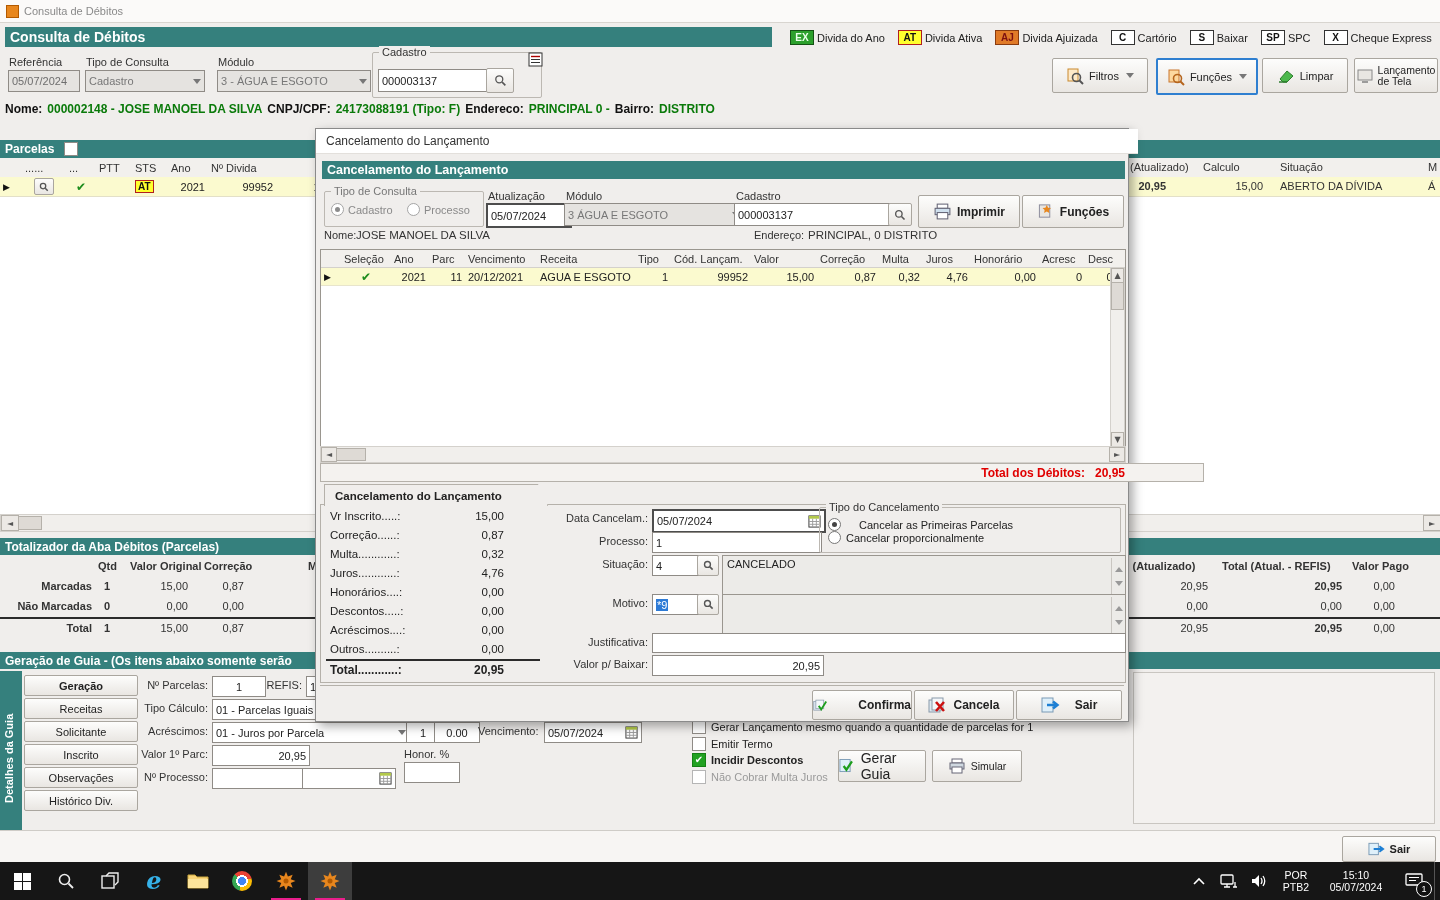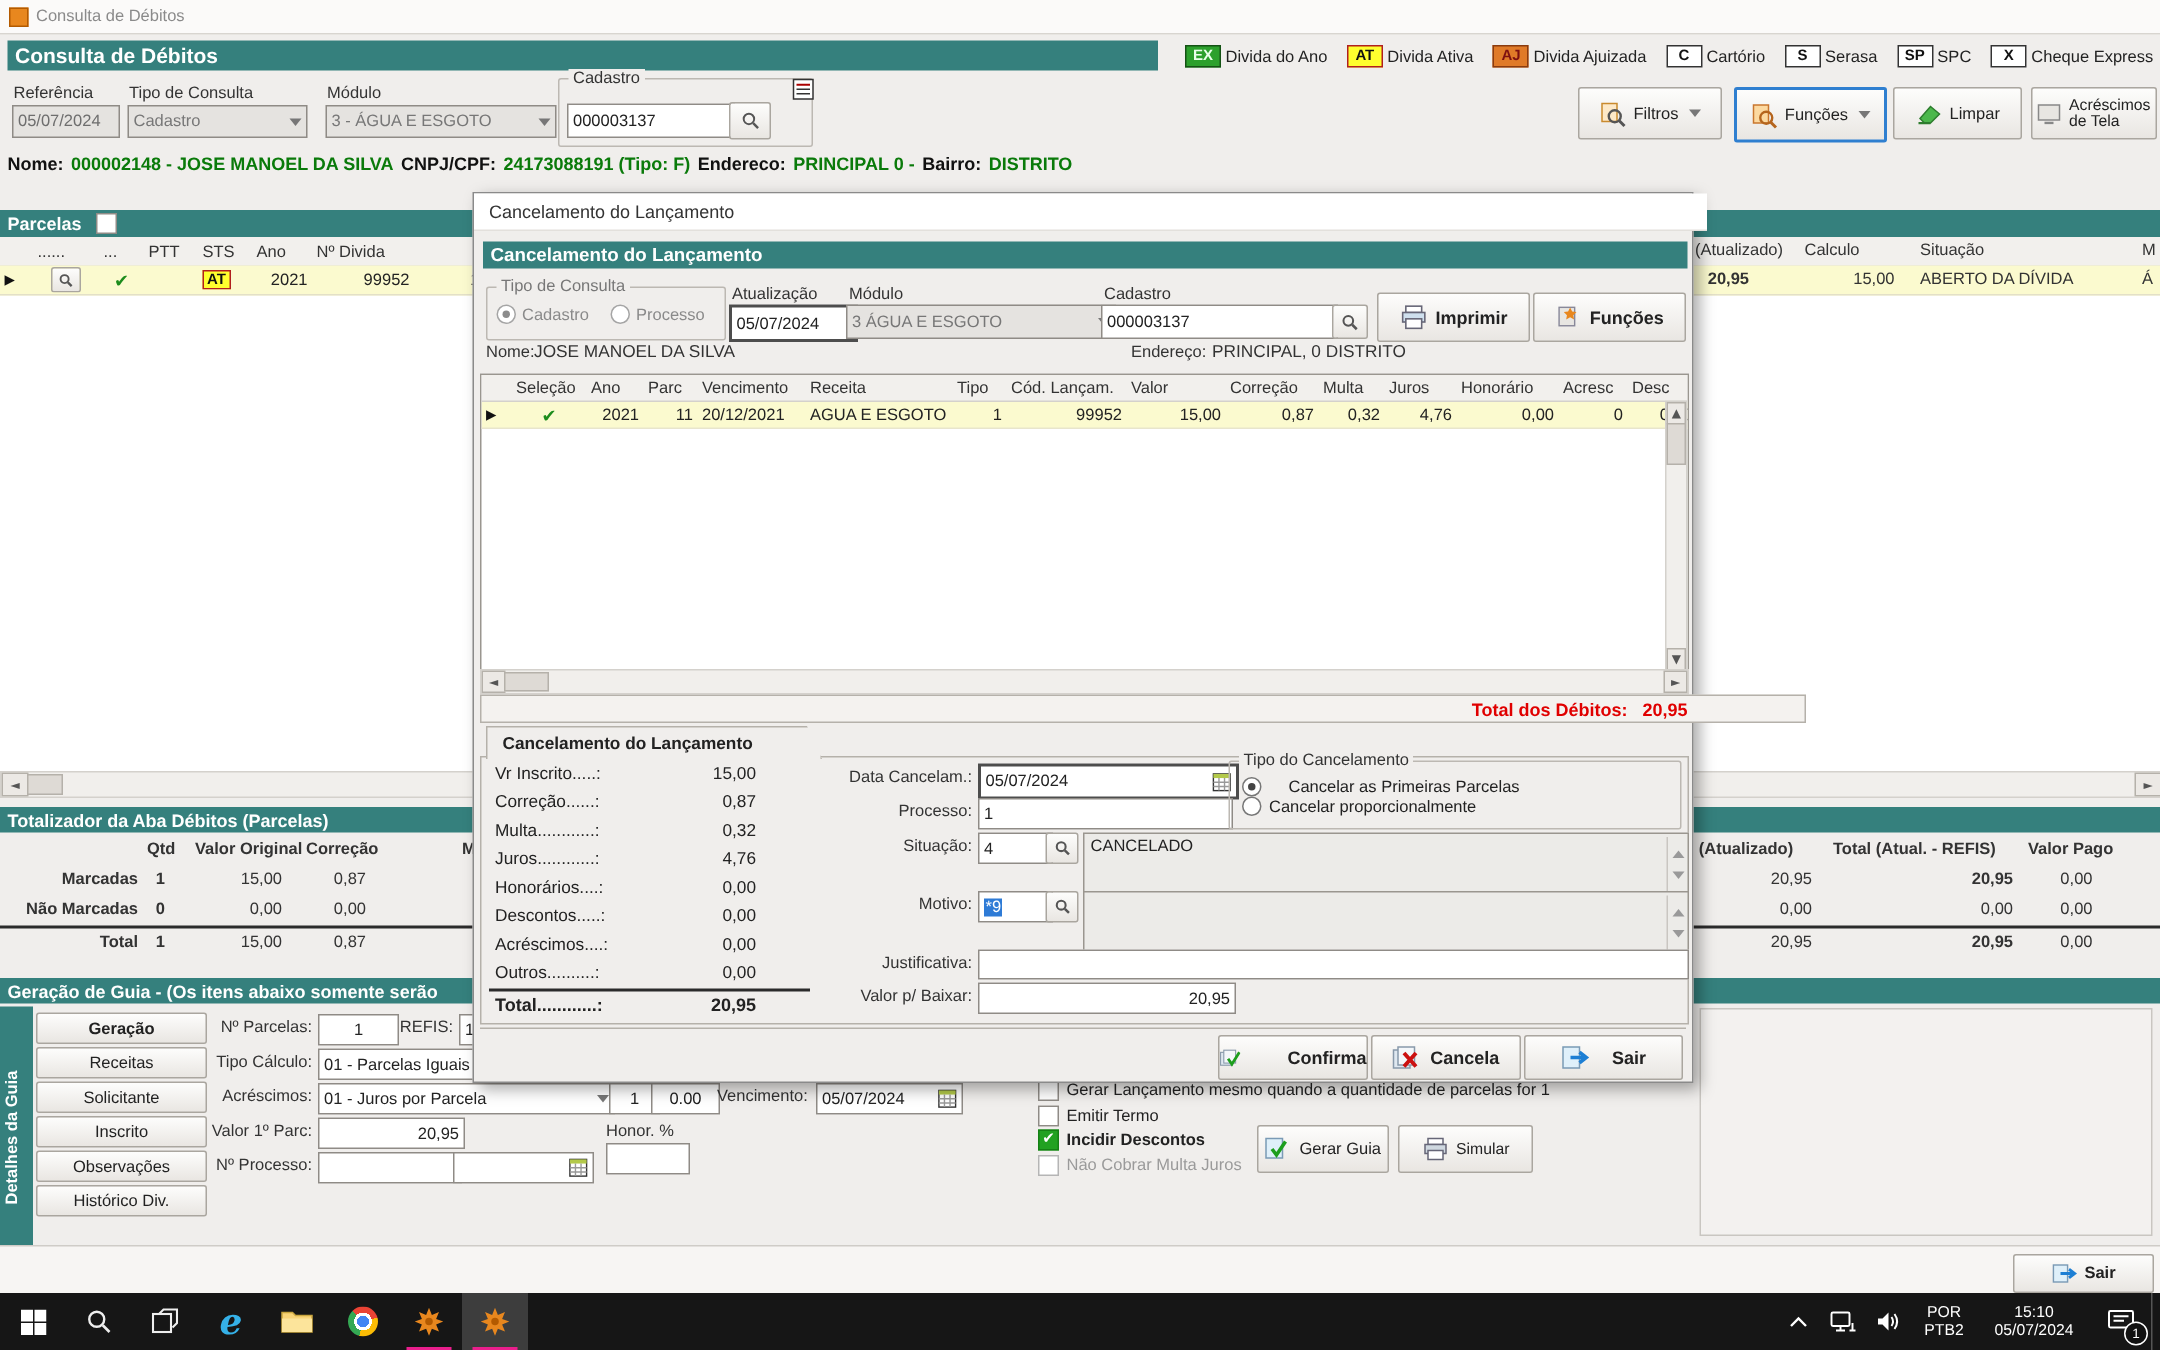--- a/index.html
+++ b/index.html
@@ -99,21 +99,21 @@
     <span class="litem">
         <span class="badge b2">AJ</span>
         <span>Divida Ajuizada</span>
       </span>
     <span class="litem">
         <span class="badge b3">C</span>
         <span>Cartório</span>
       </span>
     <span class="litem">
         <span class="badge b4">S</span>
-        <span>Serasa</span>
+        <span>Baixar</span>
       </span>
     <span class="litem">
         <span class="badge b5">SP</span>
         <span>SPC</span>
       </span>
     <span class="litem">
         <span class="badge b6">X</span>
         <span>Cheque Express</span>
       </span>
   </div>
@@ -179,21 +179,21 @@
         <path d="M3 11 L10 3 L16 8 L10 14 L6 14 Z" fill="#4cb84c" stroke="#2e7d2e"></path>
         <path d="M2 14 h8" stroke="#2e7d2e" stroke-width="1.5"></path>
       </svg>
     <span>Limpar</span>
   </div>
   <div class="abs btn" style="left:1354px;top:58px;width:82px;height:33px;font-size:10.5px;">
     <svg width="16" height="14" viewBox="0 0 16 14">
         <rect x="1" y="1" width="14" height="10" fill="#e8e6e2" stroke="#888"></rect>
         <line x1="5" y1="13" x2="11" y2="13" stroke="#888" stroke-width="1.6"></line>
       </svg>
-    <span style="line-height:11px;text-align:left;"><span>Acréscimos</span><br><span>de Tela</span></span>
+    <span style="line-height:11px;text-align:left;"><span>Lançamento</span><br><span>de Tela</span></span>
   </div>
 
   <div class="abs flex" style="left:5px;top:100px;width:1430px;height:17px;font-size:12px;font-weight:bold;gap:5px;white-space:nowrap;">
     <span style="color:#111;">Nome:</span>
     <span style="color:#0a7a0a;">000002148 - JOSE MANOEL DA SILVA</span>
     <span style="color:#111;">CNPJ/CPF:</span>
     <span style="color:#0a7a0a;">24173088191 (Tipo: F)</span>
     <span style="color:#111;">Endereco:</span>
     <span style="color:#0a7a0a;">PRINCIPAL 0 -</span>
     <span style="color:#111;">Bairro:</span>
@@ -402,21 +402,21 @@
   <div class="abs flex" style="left:692px;top:770px;gap:5px;color:#9a9a9a;">
       <span class="cbx" style="border-color:#b5b5b5;"></span>
       <span>Não Cobrar Multa Juros</span>
     </div>
 
   <div class="abs btn" style="left:838px;top:750px;width:86px;height:30px;">
     <svg width="18" height="16" viewBox="0 0 18 16">
         <rect x="1" y="1" width="11" height="13" fill="#dff0fa" stroke="#7a9ab5"></rect>
         <path d="M5 8 l3 4 l6-9" fill="none" stroke="#1d9e1d" stroke-width="2.4"></path>
       </svg>
-    <span style="font-size:11px;">Gerar Guia</span>
+    <span style="font-size:14px;">Gerar Guia</span>
   </div>
   <div class="abs btn" style="left:932px;top:750px;width:88px;height:30px;">
     <svg width="18" height="16" viewBox="0 0 18 16">
         <rect x="4" y="1" width="10" height="4" fill="#fff" stroke="#667"></rect>
         <rect x="2" y="5" width="14" height="6" fill="#cfd8e0" stroke="#667"></rect>
         <rect x="4" y="9" width="10" height="6" fill="#fff" stroke="#667"></rect>
       </svg>
     <span style="font-size:10.5px;">Simular</span>
   </div>
 

